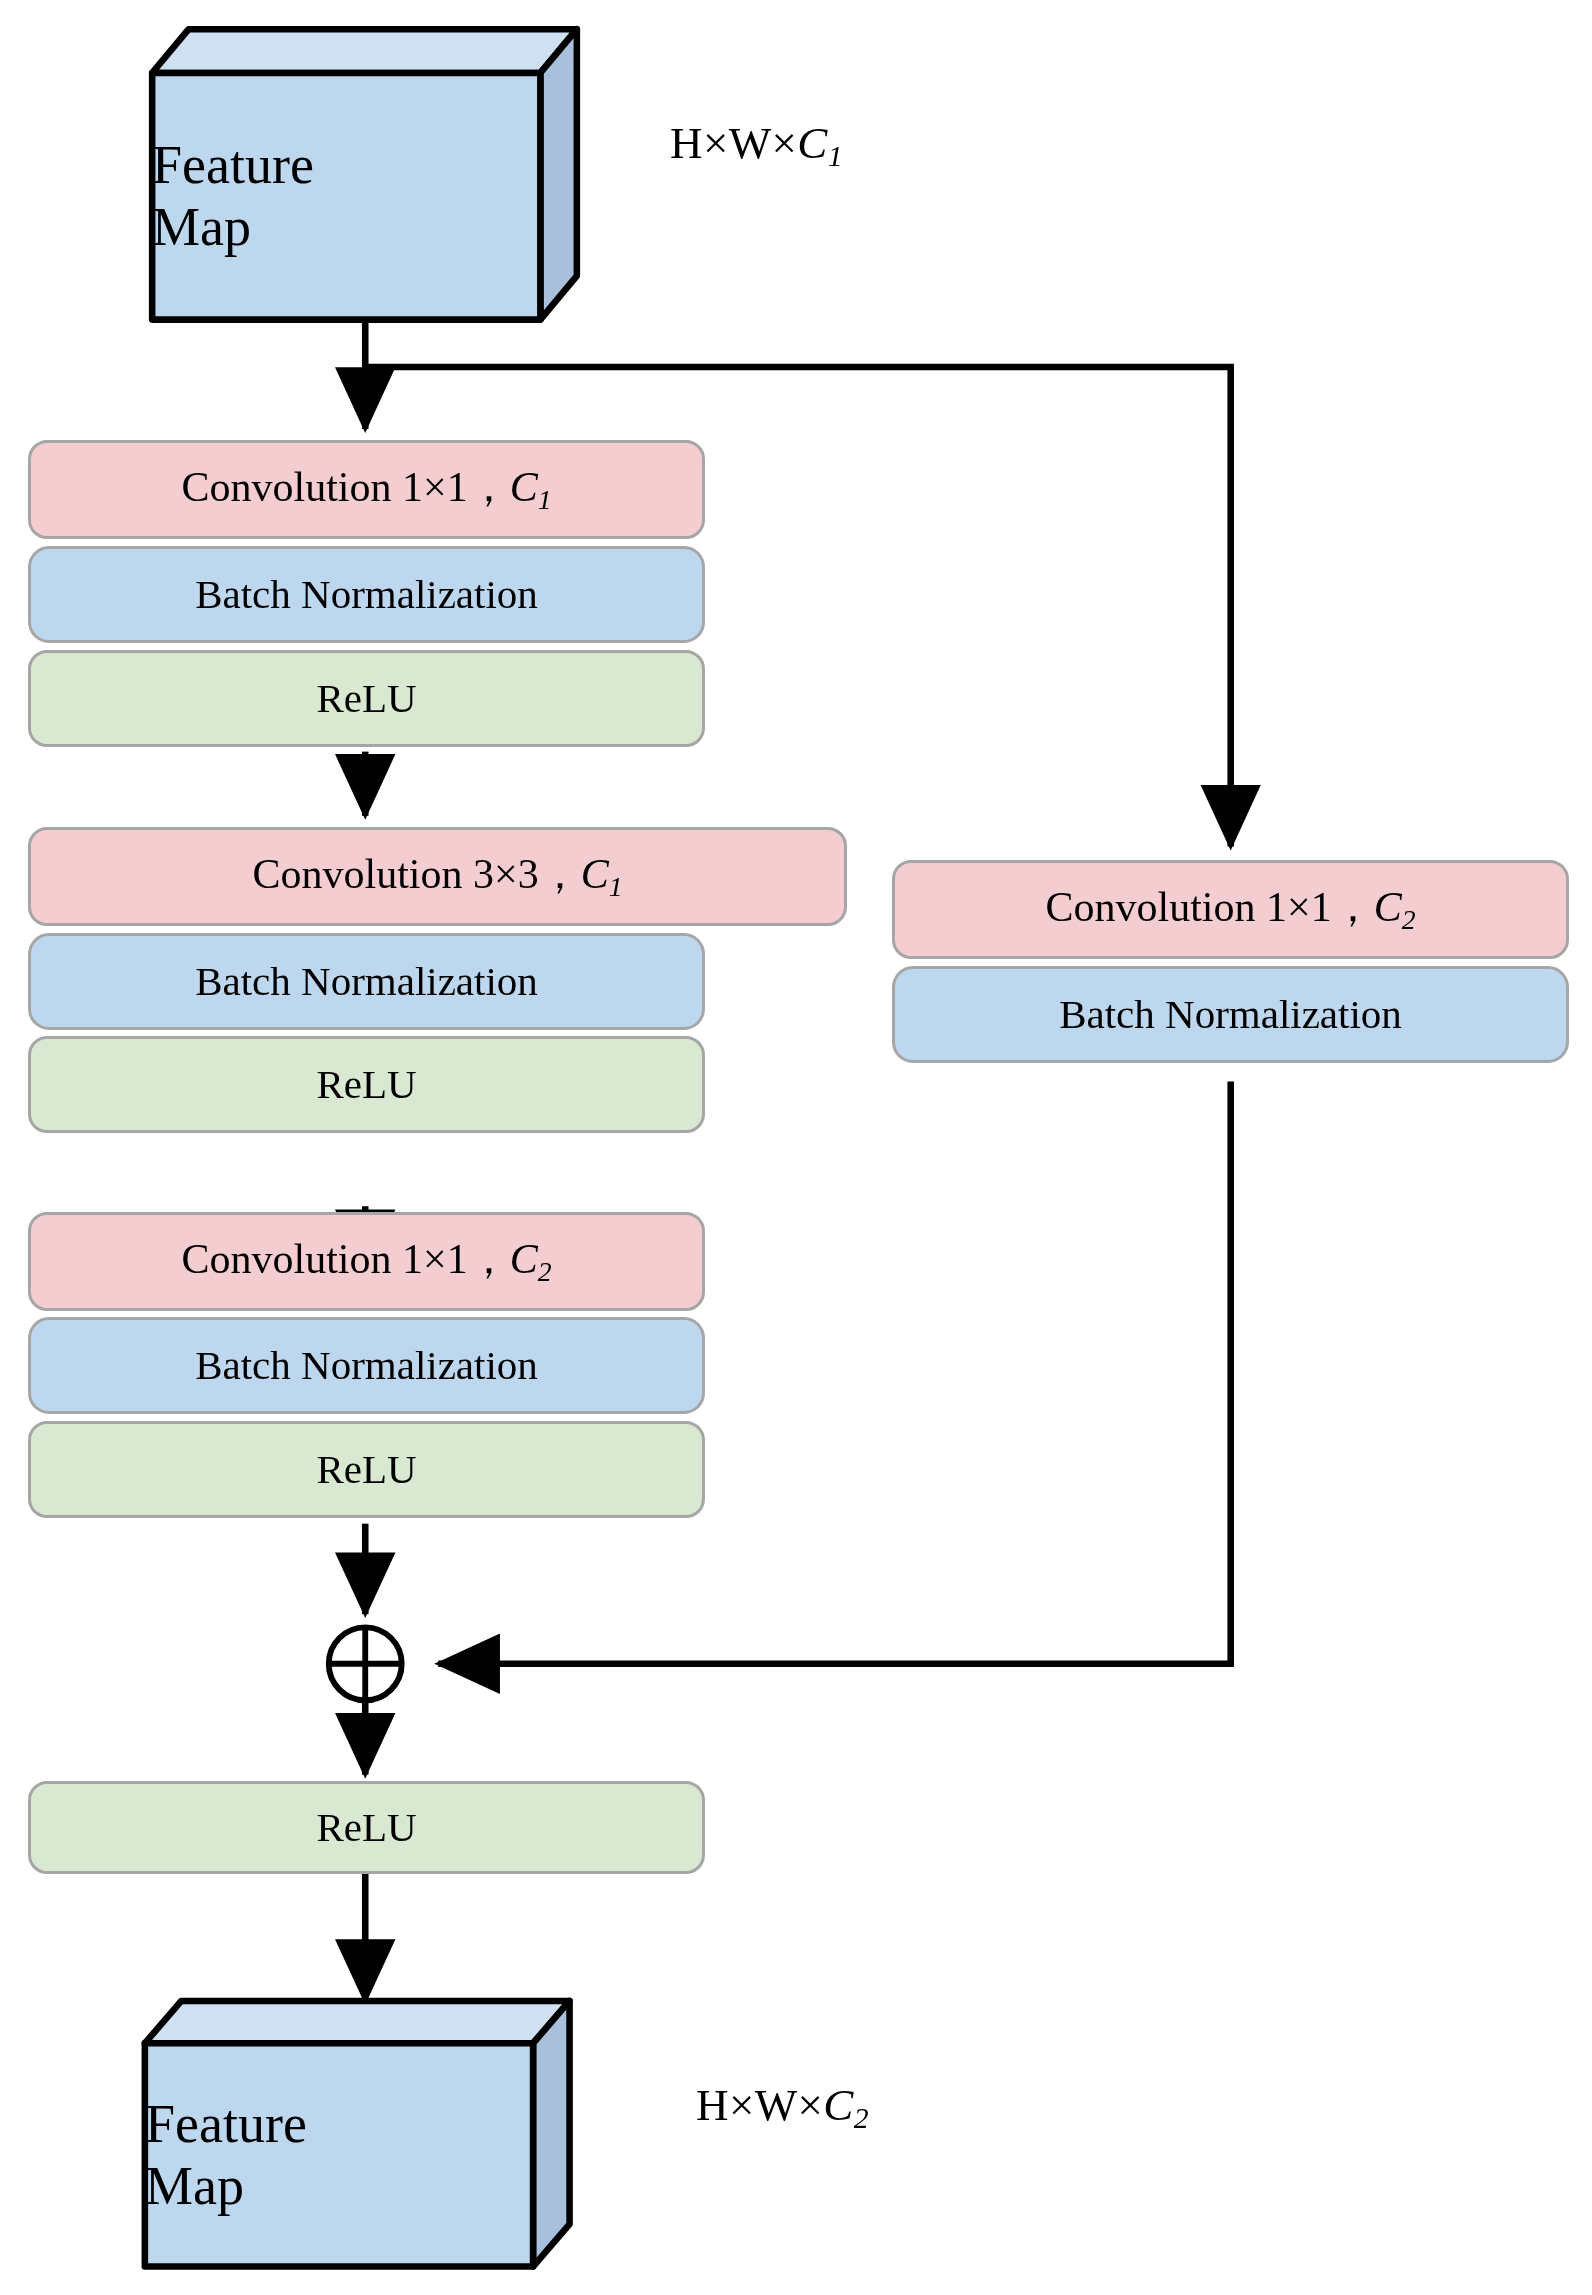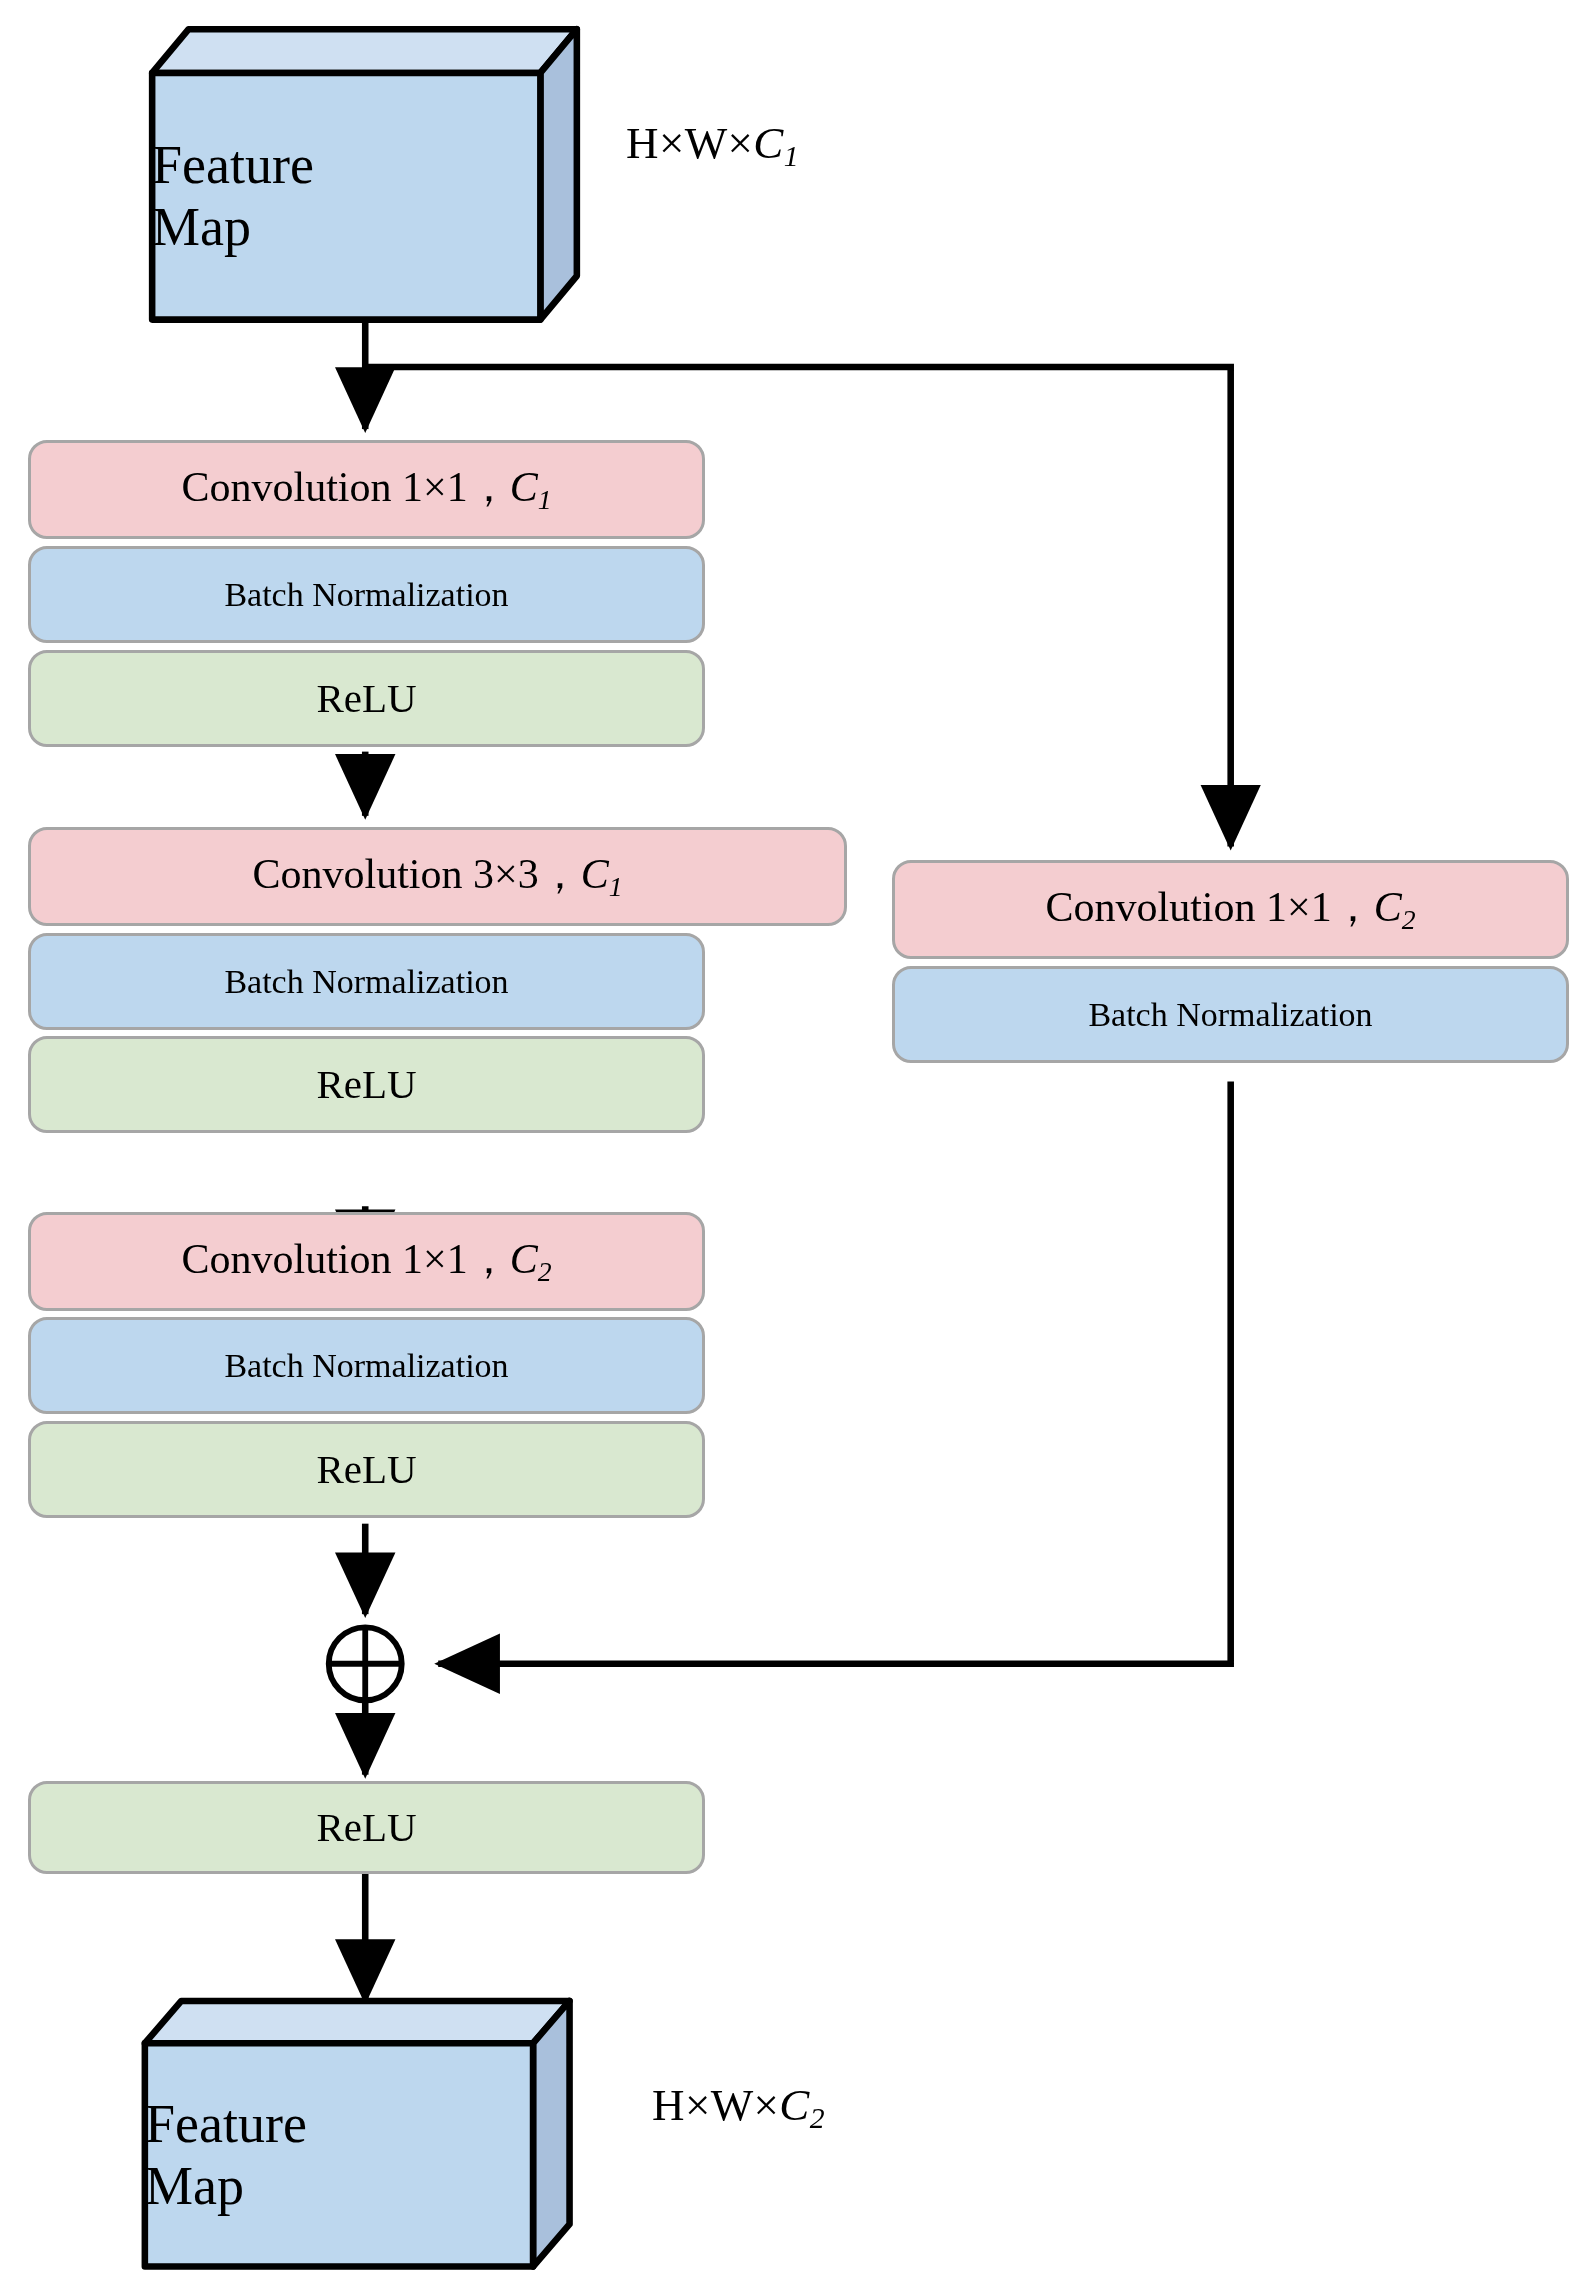--- a/index.html
+++ b/index.html
@@ -42,21 +42,21 @@
     white-space: nowrap;
   }
   .block .lbl {
     display: inline-block;
   }
   .pink  { background: #f4cdd0; }
   .blue  { background: #bdd7ee; }
   .green { background: #d9e8d0; }
 
   .t-conv  { font-size: 42px; }
-  .t-bn    { font-size: 34px; }
+  .t-bn    { font-size: 41px; border-radius: 21px; }
   .t-relu  { font-size: 41px; }
 
   sub {
     font-size: 0.66em;
     vertical-align: -0.28em;
     font-style: italic;
   }
   .cvar {
     font-style: italic;
     font-size: 1.0em;
@@ -77,20 +77,21 @@
     pointer-events: none;
   }
 
   
   .dim {
     position: absolute;
     font-size: 45px;
     color: #000;
     white-space: nowrap;
     letter-spacing: 0.4px;
+    margin-left: 44px;
   }
 </style>
 </head>
 <body>
 
 <div id="stage">
 
   <svg id="vec" viewBox="0 0 2182 3145">
     <defs>
       <marker id="arrowhead" markerWidth="12" markerHeight="12" refX="9.4" refY="5" orient="auto" markerUnits="strokeWidth">

